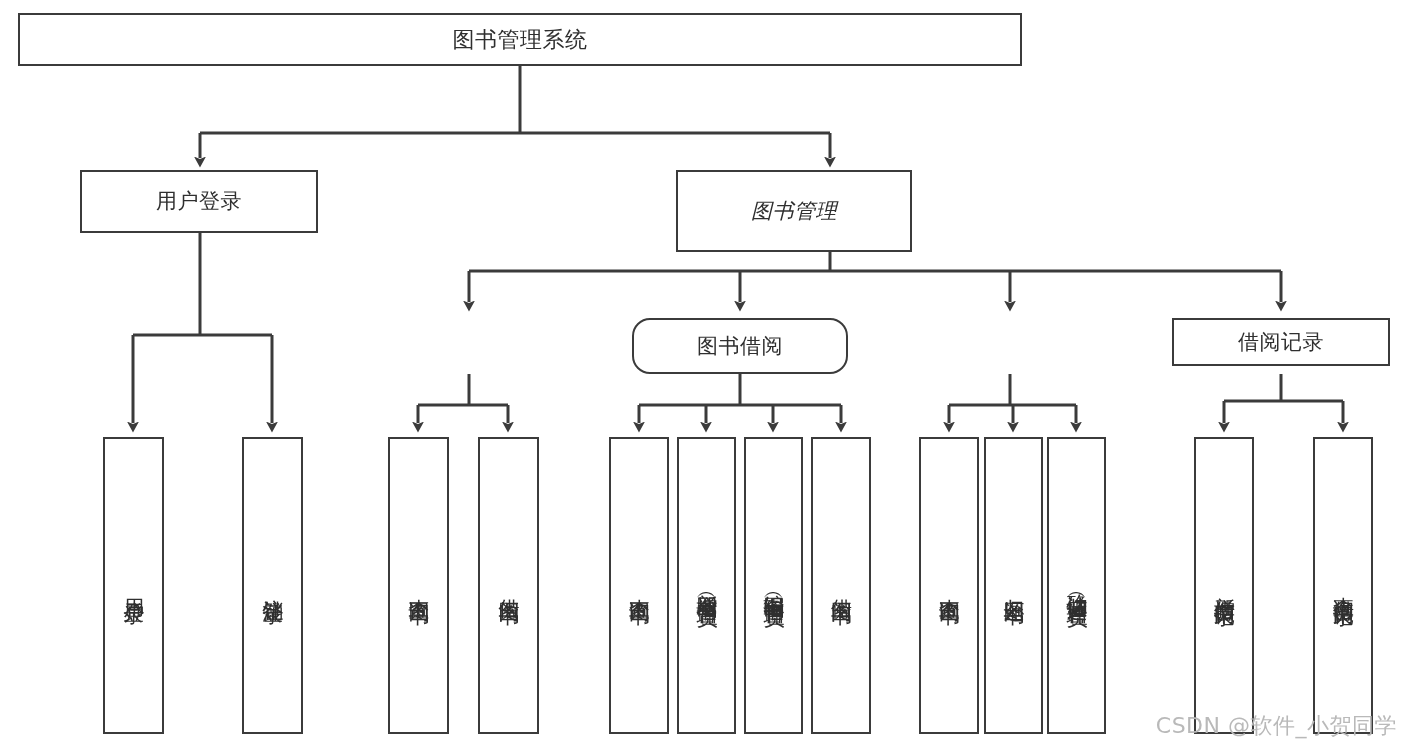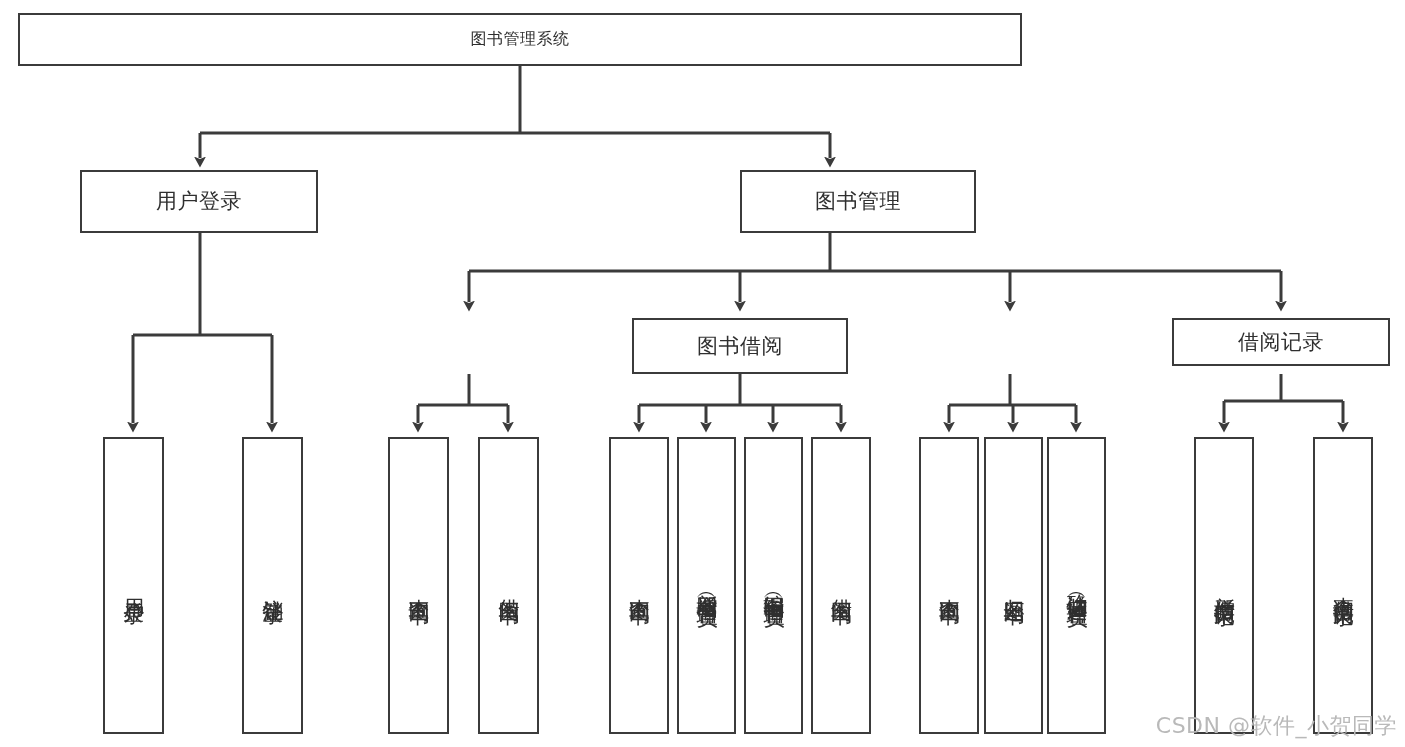--- a/index.html
+++ b/index.html
@@ -39,21 +39,21 @@
     color: #2f2f2f;
     line-height: 1.18;
     text-align: center;
     white-space: nowrap;
   }
   .node.horiz .lbl {
     font-size: 21px;
     letter-spacing: 0.5px;
   }
   .node.root .lbl {
-    font-size: 16px;
+    font-size: 22px;
   }
   .node.vert {
     align-items: center;
     justify-content: center;
     padding: 6px 0;
   }
   .node.vert .lbl {
     writing-mode: vertical-rl;
     text-orientation: upright;
     font-size: 21px;
@@ -129,26 +129,26 @@
   </svg>
 
   <div class="node root horiz" style="left:18px; top:13px; width:1004px; height:53px;">
     <span class="lbl">图书管理系统</span>
   </div>
 
   <div class="node horiz" style="left:80px; top:170px; width:238px; height:63px;">
     <span class="lbl">用户登录</span>
   </div>
 
-  <div class="node horiz" style="left:740px; top:170px; width:236px; height:63px;">
+  <div class="node horiz" style="left:676px; top:170px; width:236px; height:82px;font-style:italic;">
     <span class="lbl">图书管理</span>
   </div>
 
 
-  <div class="node horiz" style="left:632px; top:318px; width:216px; height:56px;">
+  <div class="node horiz" style="left:632px; top:318px; width:216px; height:56px;border-radius:18px;">
     <span class="lbl">图书借阅</span>
   </div>
 
 
   <div class="node horiz" style="left:1172px; top:318px; width:218px; height:48px;">
     <span class="lbl">借阅记录</span>
   </div>
 
   <div class="node vert" style="left:103px; top:437px; width:61px; height:297px;">
     <span class="lbl">用户登录</span>

